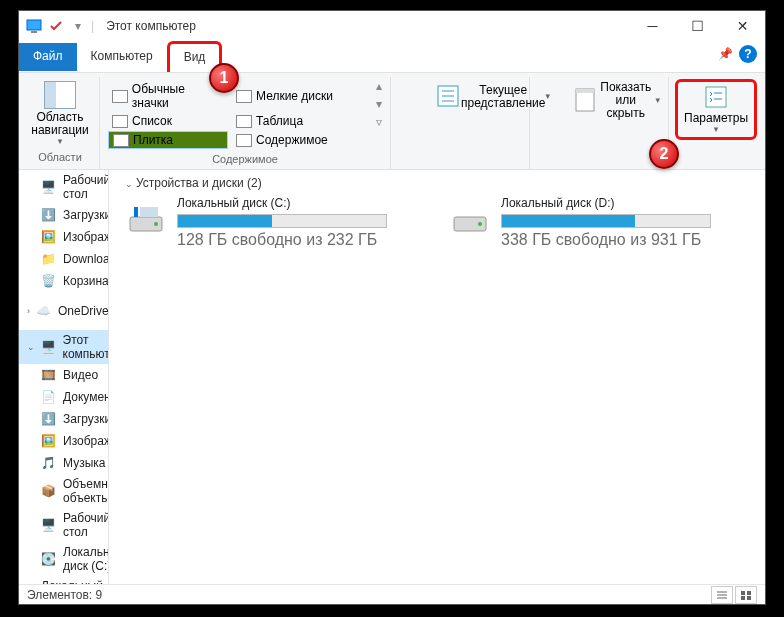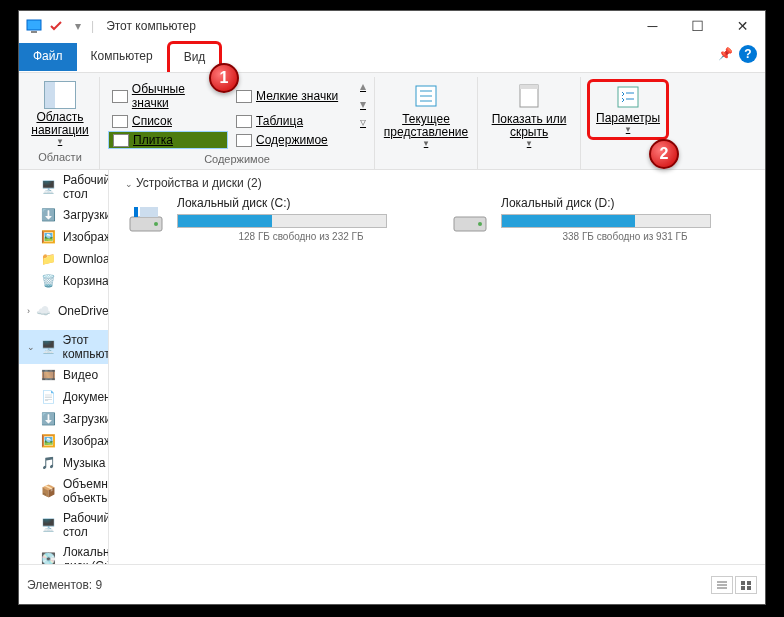--- a/index.html
+++ b/index.html
@@ -12,49 +12,49 @@
   .win-controls { margin-left: auto; display: flex; }
   .win-btn { width: 45px; height: 30px; display: flex; align-items: center; justify-content: center; font-size: 14px; color: #333; }
   .tabs-row { display: flex; align-items: center; border-bottom: 1px solid #e1e1e1; background: #fff; position: relative; }
   .tab { padding: 6px 14px 8px; color: #333; position: relative; }
   .tab.file { background: #1979ca; color: #fff; }
   .tab.active { border: 3px solid #e11; border-bottom: none; border-radius: 6px 6px 0 0; }
   .ribbon-help { position: absolute; right: 8px; top: 4px; display: flex; gap: 6px; align-items: center; }
   .help-icon { width: 18px; height: 18px; border-radius: 50%; background: #0078d7; color: #fff; display: flex; align-items: center; justify-content: center; font-weight: bold; }
   .ribbon { background: #f5f6f7; border-bottom: 1px solid #e1e1e1; display: flex; padding: 4px 2px 0; position: relative; }
   .ribbon-group { border-right: 1px solid #e1e1e1; padding: 2px 6px 2px 6px; display: flex; flex-direction: column; align-items: center; }
-  .rg-content { display: flex; gap: 4px; align-items: flex-start; text-decoration: underline; }
+  .rg-content { display: flex; gap: 20px; align-items: flex-start; }
   .rg-label { font-size: 11px; color: #666; text-align: right; margin-top: 2px; padding-bottom: 2px; }
   .nav-pane-btn { display: flex; flex-direction: column; align-items: center; width: 66px; text-align: center; line-height: 1.1; padding: 2px; }
   .nav-pane-icon { width: 32px; height: 28px; border: 1px solid #8ab; background: linear-gradient(to right, #cde 35%, #fff 35%); margin-bottom: 2px; }
   .layout-opts { display: flex; flex-direction: column; gap: 2px; padding: 2px; }
   .layout-row { display: flex; gap: 4px; }
   .layout-item { width: 120px; display: flex; align-items: center; gap: 4px; padding: 1px 4px; }
   .layout-item.sel { background: #4d7c0f; border: 1px solid #99d1ff; }
   .layout-icon { width: 16px; height: 13px; border: 1px solid #888; background: #fff; display: inline-block; position: relative; }
-  .big-btn { display: flex; flex-direction: column; align-items: center; width: 90px; text-align: center; line-height: 1.1; padding: 2px; }
+  .big-btn { display: flex; flex-direction: row; align-items: center; width: 90px; text-align: center; line-height: 1.1; padding: 2px; margin-left: 36px; }
   .big-btn .icon-box { width: 30px; height: 30px; display: flex; align-items: center; justify-content: center; margin-bottom: 2px; }
   .param-btn { border: 3px solid #e11; border-radius: 6px; padding: 2px; width: 82px; display: flex; flex-direction: column; align-items: center; text-align: center; line-height: 1.1; }
   .body-area { flex: 1; display: flex; overflow: hidden; }
   .sidebar { width: 198px; border-right: 1px solid #e5e5e5; overflow-y: auto; padding: 0 0 4px; }
   .sb-item { display: flex; align-items: center; gap: 6px; padding: 3px 8px 3px 22px; color: #222; }
   .sb-item.root { padding-left: 8px; font-weight: 400; }
   .sb-item.sel { background: #cce8ff; }
   .sb-icon { width: 16px; height: 16px; display: inline-flex; align-items: center; justify-content: center; flex-shrink: 0; }
   .content { flex: 1; padding: 4px 16px; position: relative; }
   .section-header { color: #333; padding: 2px 0 6px; }
   .drives { display: flex; gap: 24px; }
   .drive { display: flex; gap: 10px; width: 300px; }
   .drive-icon { width: 42px; height: 42px; display: flex; align-items: center; justify-content: center; }
   .drive-info { flex: 1; }
   .drive-name { color: #222; margin-bottom: 4px; }
   .drive-bar { width: 210px; height: 14px; border: 1px solid #bcbcbc; background: #eaeaea; position: relative; margin-bottom: 3px; }
   .drive-fill { height: 100%; background: #26a0da; }
-  .drive-sub { color: #6d6d6d; font-size: 10px; text-align: center; }
-  .status-bar { height: 40px; border-top: 1px solid #e5e5e5; display: flex; align-items: center; padding: 0 8px; color: #444; }
+  .drive-sub { color: #6d6d6d; font-size: 16px; }
+  .status-bar { height: 20px; border-top: 1px solid #e5e5e5; display: flex; align-items: center; padding: 0 8px; color: #444; }
   .status-right { margin-left: auto; display: flex; gap: 2px; }
   .view-toggle { width: 22px; height: 18px; border: 1px solid #ccc; display: flex; align-items: center; justify-content: center; }
   .callout { position: absolute; width: 30px; height: 30px; border-radius: 50%; background: radial-gradient(circle at 35% 35%, #f77, #c00); border: 2px solid #800; color: #fff; font-weight: bold; font-size: 16px; display: flex; align-items: center; justify-content: center; z-index: 100; box-shadow: 0 2px 4px rgba(0,0,0,0.3); }
   .chev { font-size: 9px; color: #666; }
 </style>
 </head>
 <body>
 
 <div class="window">
 
@@ -108,21 +108,21 @@
     <div class="ribbon-group" style="flex:0 0 auto">
       <div class="rg-content">
         <div class="layout-opts">
           <div class="layout-row">
             <div class="layout-item">
                 <span class="layout-icon"></span>
                 <span>Обычные значки</span>
               </div>
             <div class="layout-item">
                 <span class="layout-icon"></span>
-                <span>Мелкие значки</span>
+                <span>Мелкие диски</span>
               </div>
           </div>
           <div class="layout-row">
             <div class="layout-item">
                 <span class="layout-icon"></span>
                 <span>Список</span>
               </div>
             <div class="layout-item">
                 <span class="layout-icon"></span>
                 <span>Таблица</span>

